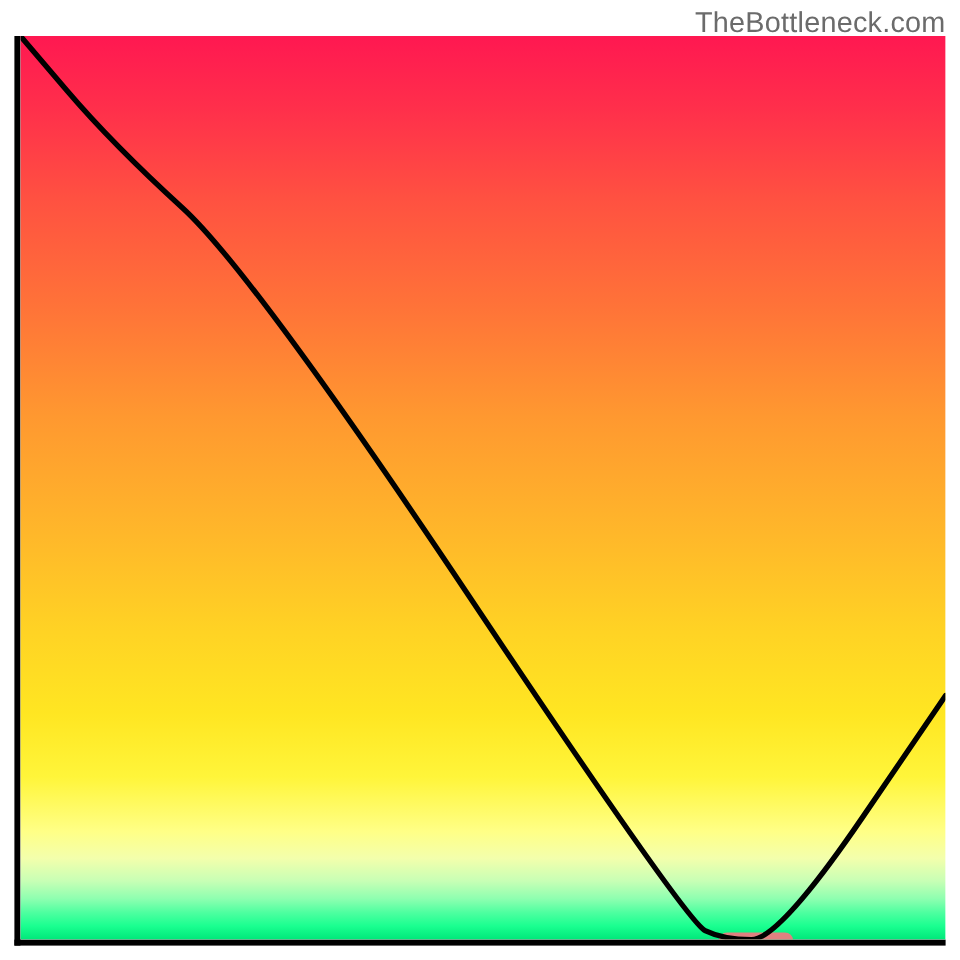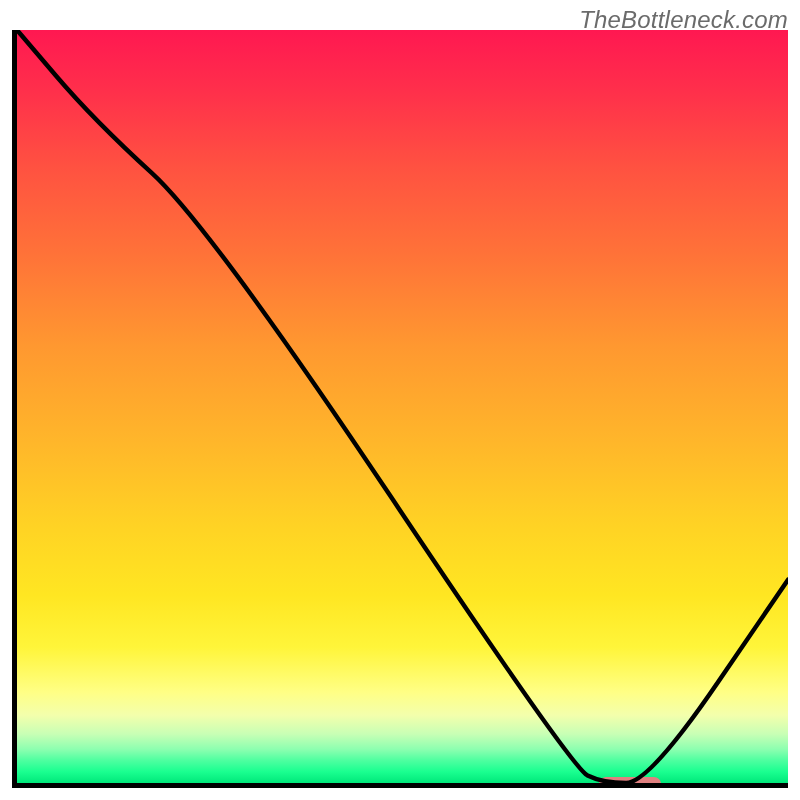--- a/index.html
+++ b/index.html
@@ -7,21 +7,20 @@
     padding: 0;
     width: 800px;
     height: 800px;
     background: #ffffff;
     font-family: Arial, Helvetica, sans-serif;
   }
   .wrap {
     position: relative;
     width: 800px;
     height: 800px;
-    font-style: italic;
   }
   .watermark {
     position: absolute;
     top: 6px;
     right: 12px;
     color: #6b6b6b;
     font-size: 24px;
     letter-spacing: 0.2px;
     z-index: 20;
     pointer-events: none;

